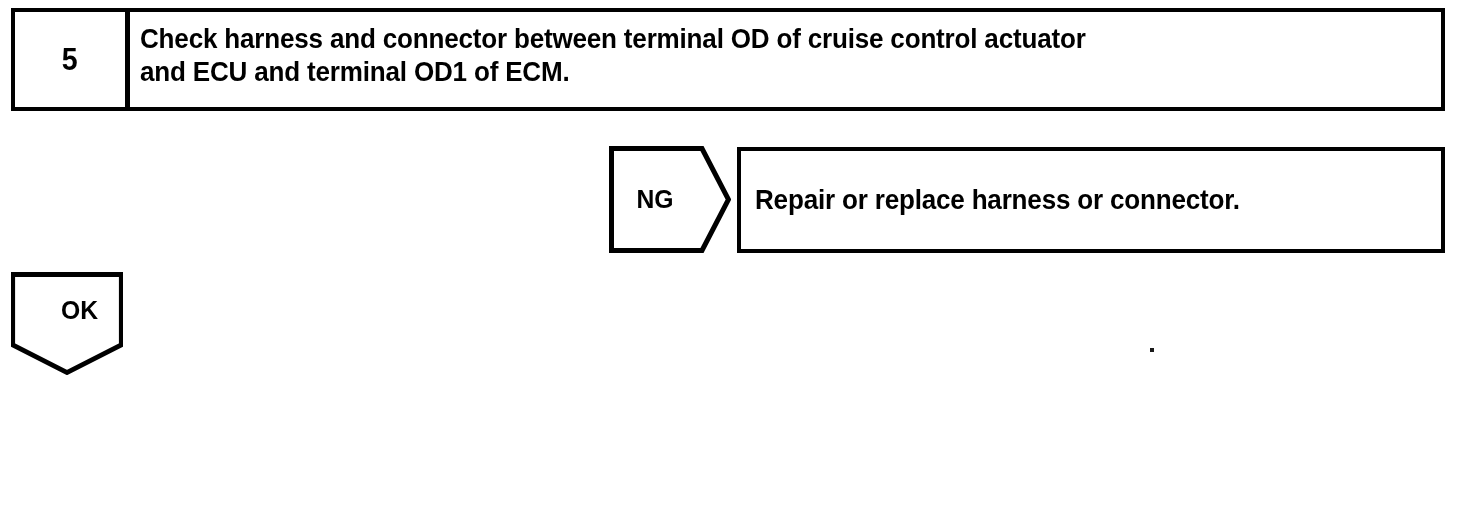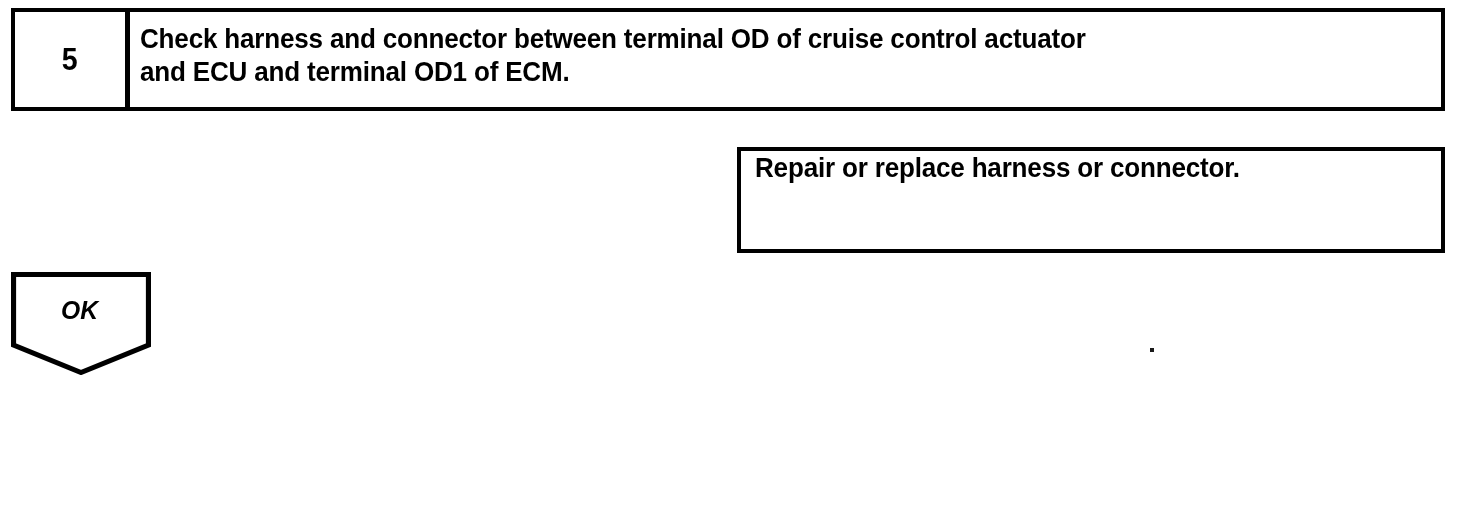--- a/index.html
+++ b/index.html
@@ -94,31 +94,31 @@
     color: #000000;
     transform: scaleX(0.95);
   }
 
   #ng-result-box {
     left: 737px;
     top: 147px;
     width: 708px;
     height: 106px;
     display: flex;
+    align-items: center;
     padding-left: 14px;
   }
 
   
   #ok-arrow {
     position: absolute;
     left: 11px;
     top: 272px;
-    width: 140px;
+    width: 112px;
     height: 103px;
-    font-style: italic;
   }
   #ok-arrow svg { display: block; width: 100%; height: 100%; }
   #ok-arrow .ok-label {
     position: absolute;
     left: 0;
     top: 0;
     width: 137px;
     height: 76px;
     display: flex;
     align-items: center;
@@ -161,20 +161,26 @@
 
   <div class="fc-box" id="step-box">
     <div id="step-number-cell">
       <span class="num">5</span>
     </div>
     <div id="step-text-cell">
       <div class="fc-text"><span>Check harness and connector between terminal OD of cruise control actuator</span><br><span>and ECU and terminal OD1 of ECM.</span></div>
     </div>
   </div>
 
+  <div id="ng-arrow">
+    <svg viewBox="0 0 122 107" preserveAspectRatio="none">
+      <polygon points="2.5,2.5 93,2.5 119.5,53.5 93,104.5 2.5,104.5" fill="#ffffff" stroke="#000000" stroke-width="5" stroke-linejoin="miter"></polygon>
+    </svg>
+    <div class="ng-label">NG</div>
+  </div>
 
   <div class="fc-box" id="ng-result-box">
     <div class="fc-text">Repair or replace harness or connector.</div>
   </div>
 
   <div id="ok-arrow">
     <svg viewBox="0 0 137 103" preserveAspectRatio="none">
       <polygon points="2.5,2.5 134.5,2.5 134.5,73 68.5,100.5 2.5,73" fill="#ffffff" stroke="#000000" stroke-width="5" stroke-linejoin="miter"></polygon>
     </svg>
     <div class="ok-label">OK</div>

